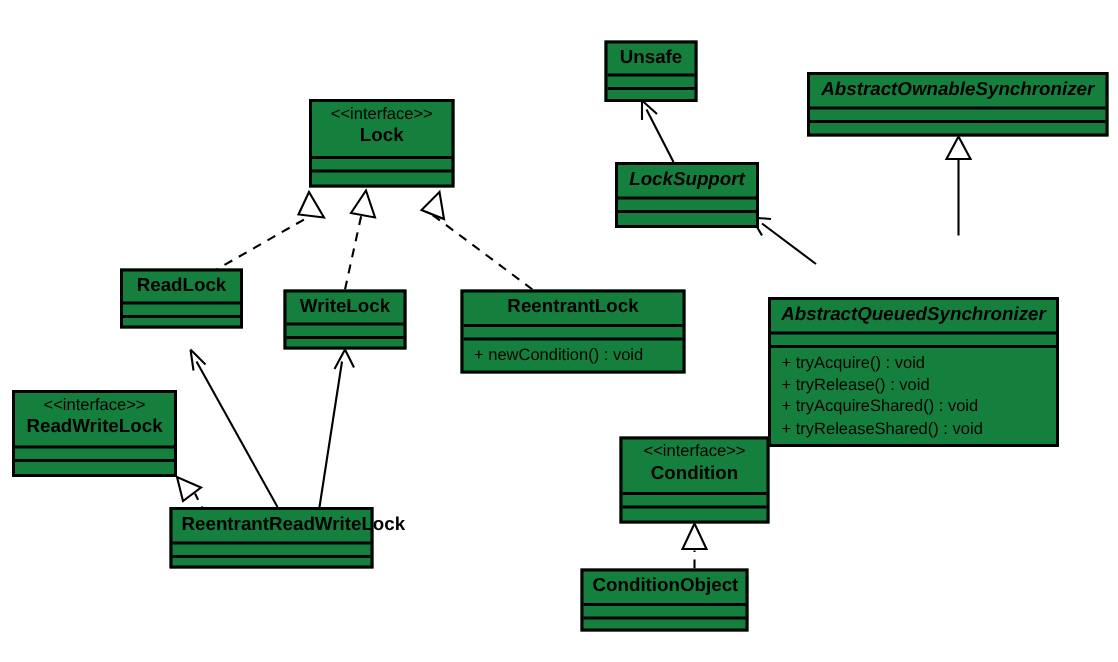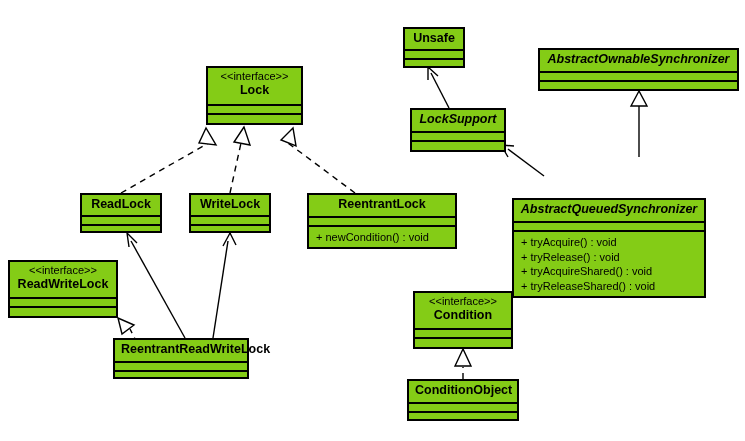--- a/index.html
+++ b/index.html
@@ -20,21 +20,21 @@
     left: 0;
     top: 0;
     width: 745px;
     height: 441px;
     pointer-events: none;
   }
   .cls {
     position: absolute;
     box-sizing: border-box;
     border: 2px solid #000000;
-    background: #84cc16;
+    background: #15803d;
     z-index: 5;
   }
   .hdr {
     box-sizing: border-box;
     text-align: center;
     padding: 2px 6px 3px 6px;
   }
   .stereo {
     display: block;
     font-size: 11px;
@@ -170,21 +170,21 @@
     </div>
     <div class="attrs sep" style="height:9px;"></div>
     <div class="ops sep filled">
       <div class="op">+ tryAcquire() : void</div>
       <div class="op">+ tryRelease() : void</div>
       <div class="op">+ tryAcquireShared() : void</div>
       <div class="op">+ tryReleaseShared() : void</div>
     </div>
   </div>
 
-  <div class="cls" style="left:80px; top:193px; width:82px; height:40px;">
+  <div class="cls" style="left:80px; top:179px; width:82px; height:40px;">
     <div class="hdr" style="height:20px;">
       <span class="nm">ReadLock</span>
     </div>
     <div class="attrs sep" style="height:8px;"></div>
     <div class="ops sep" style="height:8px;"></div>
   </div>
 
   <div class="cls" style="left:189px; top:193px; width:82px; height:40px;">
     <div class="hdr" style="height:20px;">
       <span class="nm">WriteLock</span>
@@ -222,21 +222,21 @@
   </div>
 
   <div class="cls" style="left:113px; top:338px; width:136px; height:41px;">
     <div class="hdr" style="height:21px;">
       <span class="nm">ReentrantReadWriteLock</span>
     </div>
     <div class="attrs sep" style="height:8px;"></div>
     <div class="ops sep" style="height:8px;"></div>
   </div>
 
-  <div class="cls" style="left:407px; top:379px; width:112px; height:42px;">
+  <div class="cls" style="left:387px; top:379px; width:112px; height:42px;">
     <div class="hdr" style="height:21px;">
       <span class="nm">ConditionObject</span>
     </div>
     <div class="attrs sep" style="height:8px;"></div>
     <div class="ops sep" style="height:8px;"></div>
   </div>
 
 </div>
 
 </body></html>

